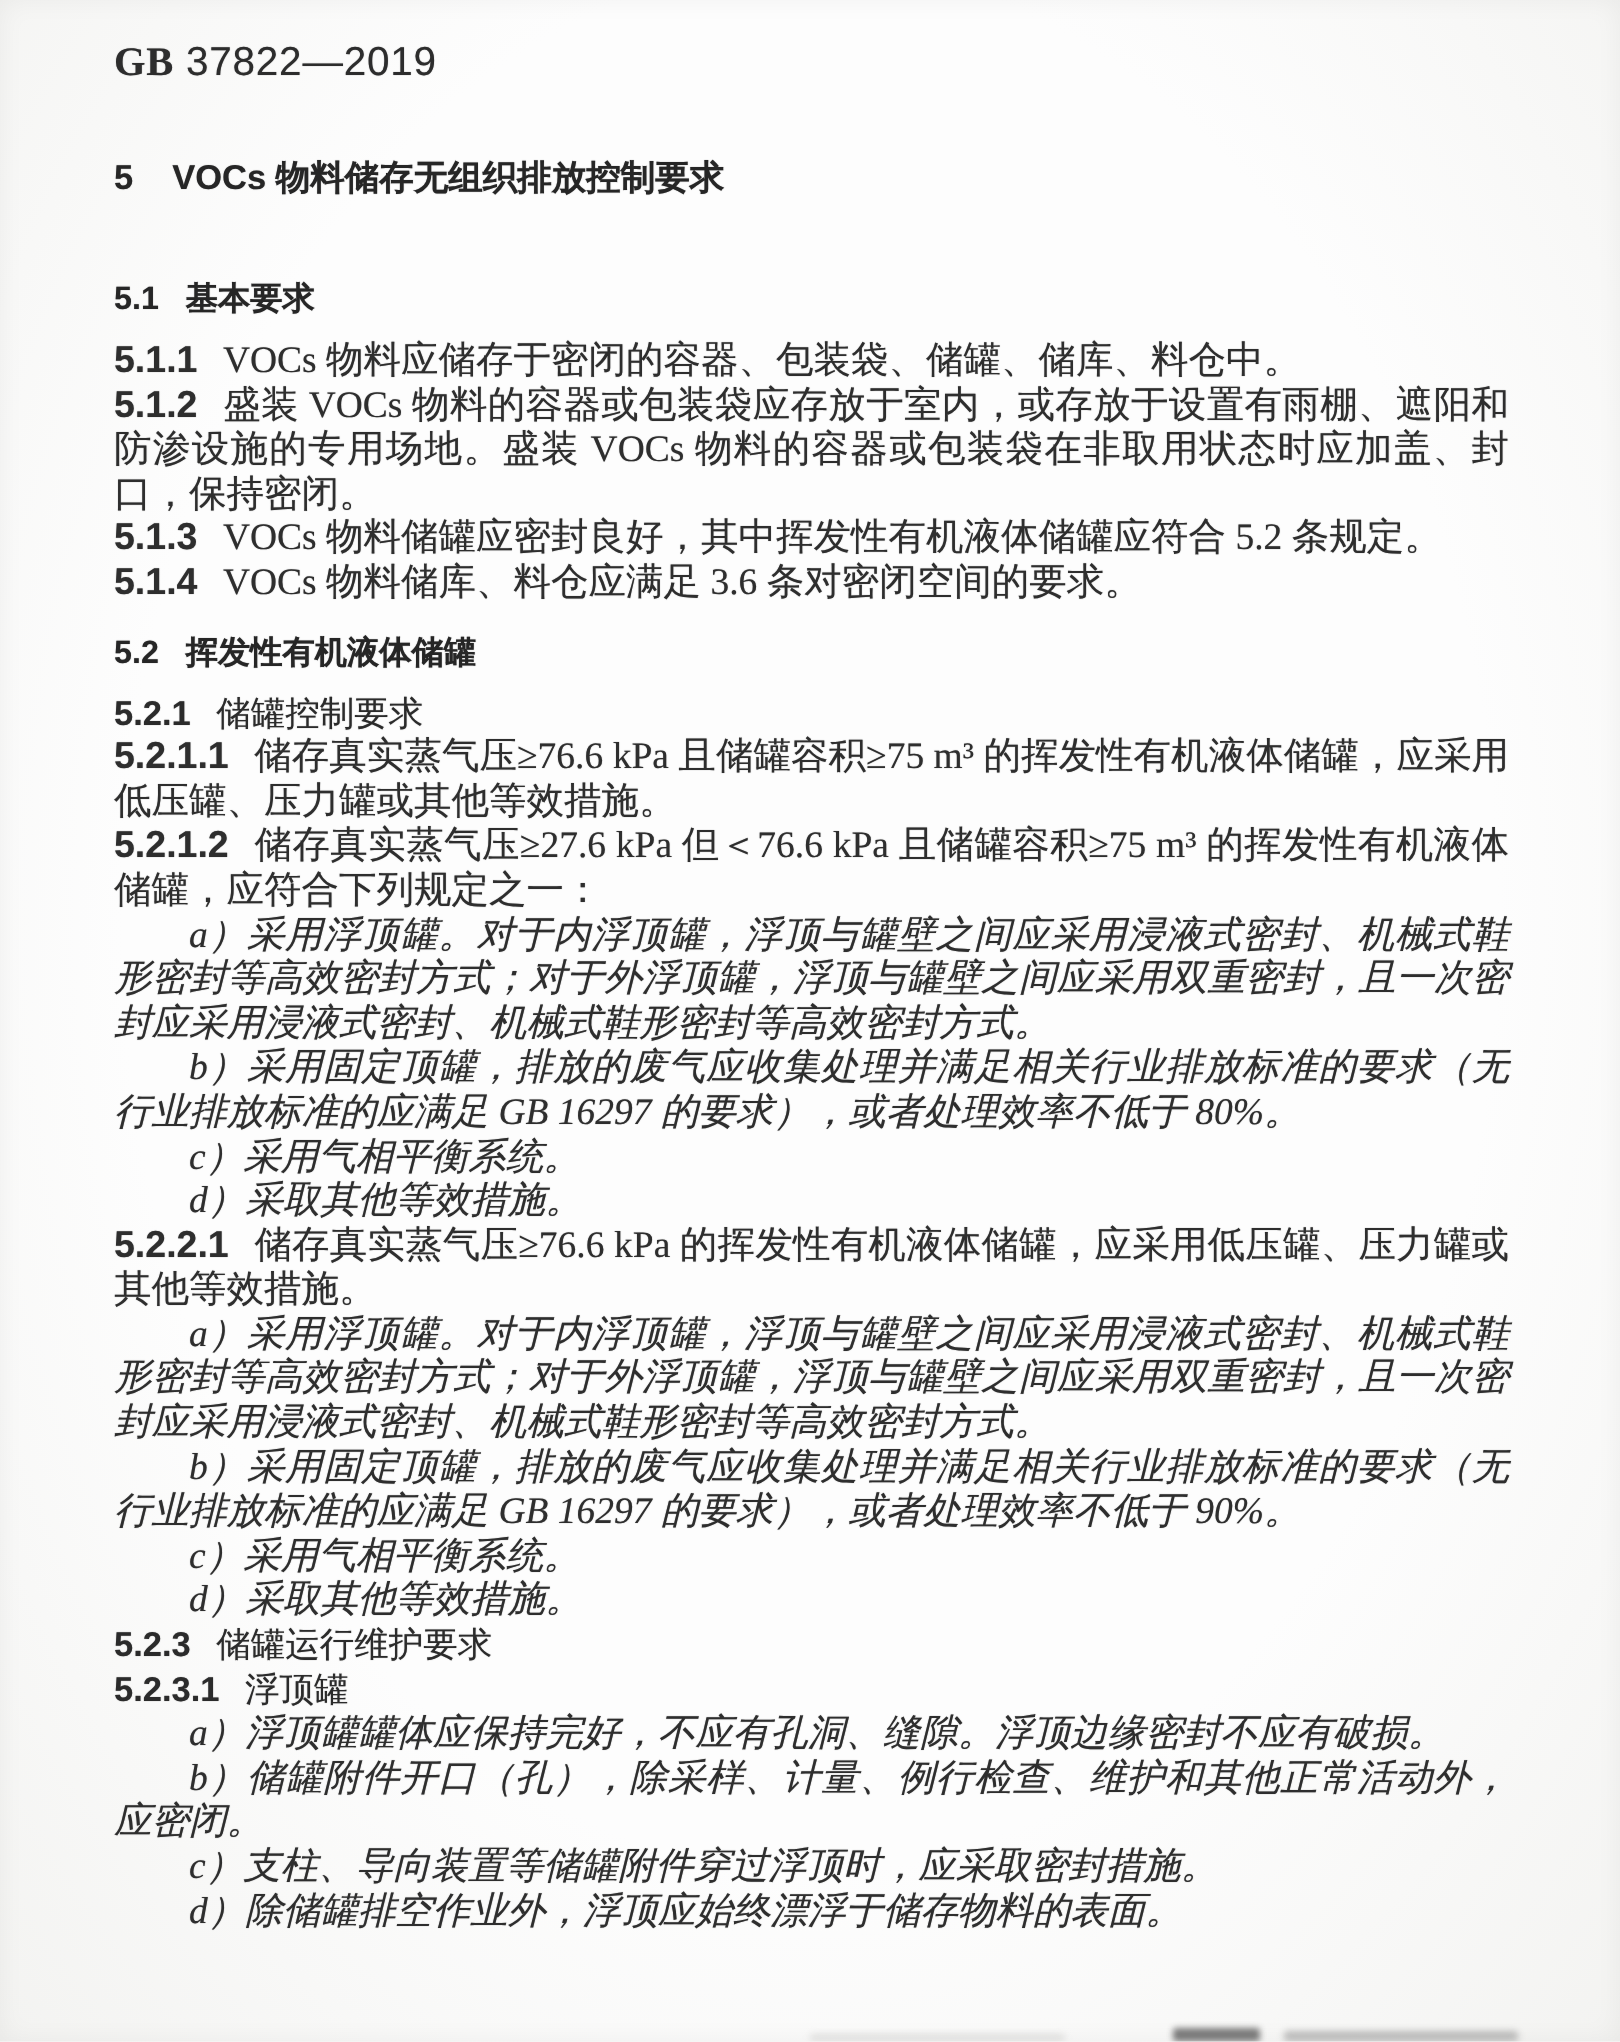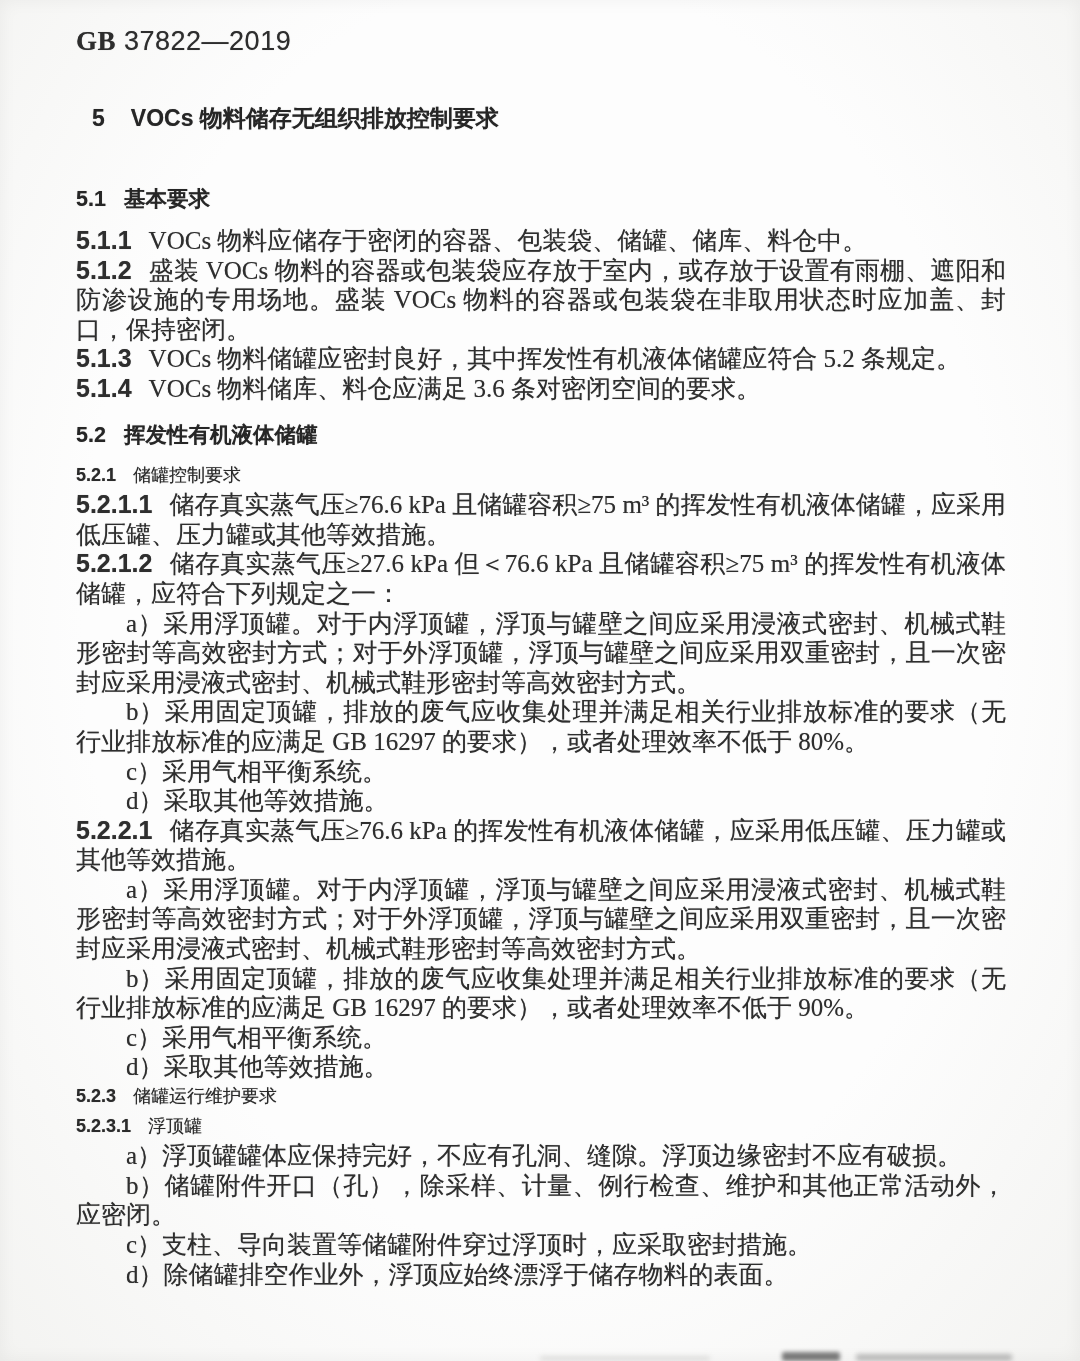--- a/index.html
+++ b/index.html
@@ -21,47 +21,47 @@
     font-size:27px;letter-spacing:.5px;white-space:nowrap;
   }
   .doc-header .gb{
     font-weight:bold;font-family:"Liberation Serif","DejaVu Serif",serif;
     margin-right:8px;
   }
   .doc-header .no{
     font-family:"Liberation Sans","DejaVu Sans",sans-serif;font-weight:500;
   }
   .h-chapter{
-    margin:46px 0 0 16px;
+    margin:46px 0 0 0;
     font-family:"Liberation Sans","DejaVu Sans",sans-serif;
     font-weight:bold;font-size:23px;color:#262626;
   }
   .h-chapter .num{margin-right:26px;}
   .h2{
     font-family:"Liberation Sans","DejaVu Sans",sans-serif;
     font-weight:bold;font-size:21.5px;color:#262626;
     margin:16px 0 12px 0;
   }
   .h2.first{margin-top:50px;margin-bottom:13px;}
   .h2 .num{margin-right:18px;}
   .h3{
     font-family:"Liberation Sans","DejaVu Sans",sans-serif;
-    font-weight:500;font-size:18px;color:#2b2b2b;
+    font-weight:500;font-size:23px;color:#2b2b2b;
     margin:0;line-height:29.6px;
   }
   .h3 .num{font-weight:bold;margin-right:17px;}
   .para{
     margin:0;font-size:25px;line-height:29.6px;text-align:justify;
     color:#2e2e2e;
   }
   .para .num{
     font-family:"Liberation Sans","DejaVu Sans",sans-serif;
     font-weight:bold;margin-right:17px;white-space:nowrap;
   }
-  .item{text-indent:2em;}
+  .item{text-indent:2em;font-style:italic;}
   
   .cutoff{position:absolute;pointer-events:none;}
   .cutoff-a{
     left:782px;top:1352px;width:58px;height:9px;border-radius:2px;
     background:#5b5b5b;filter:blur(2.2px);opacity:.8;
   }
   .cutoff-b{
     left:856px;top:1354px;width:156px;height:7px;border-radius:2px;
     background:#9a9a9a;filter:blur(2.6px);opacity:.65;
   }

